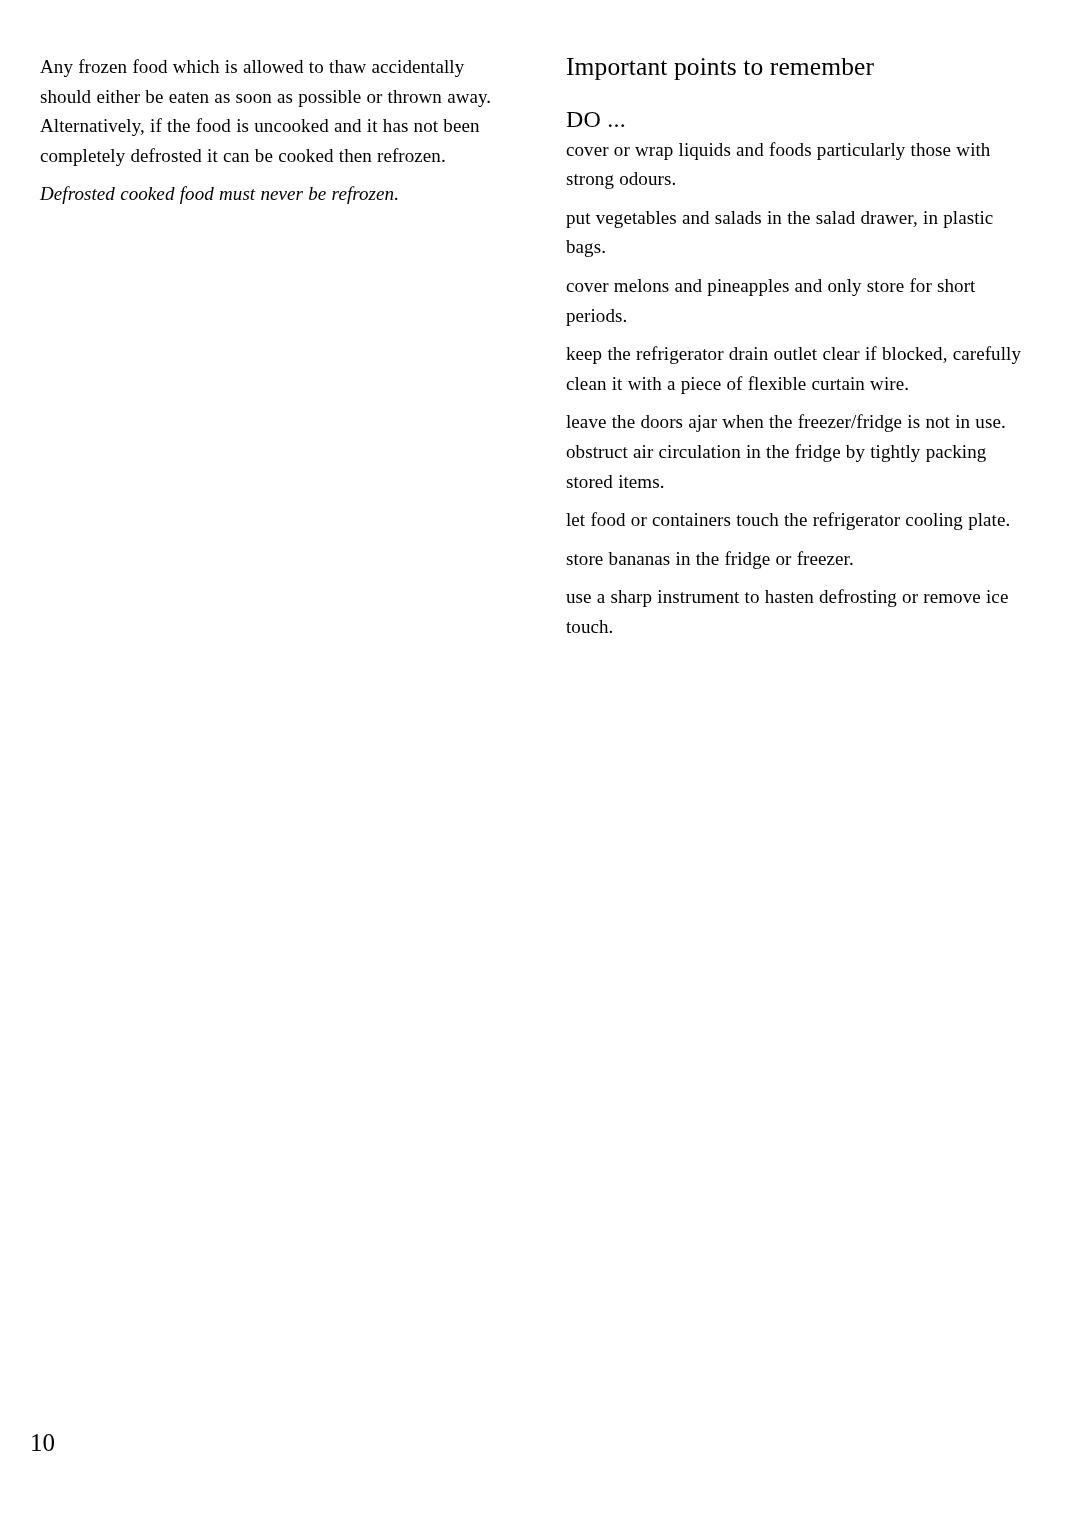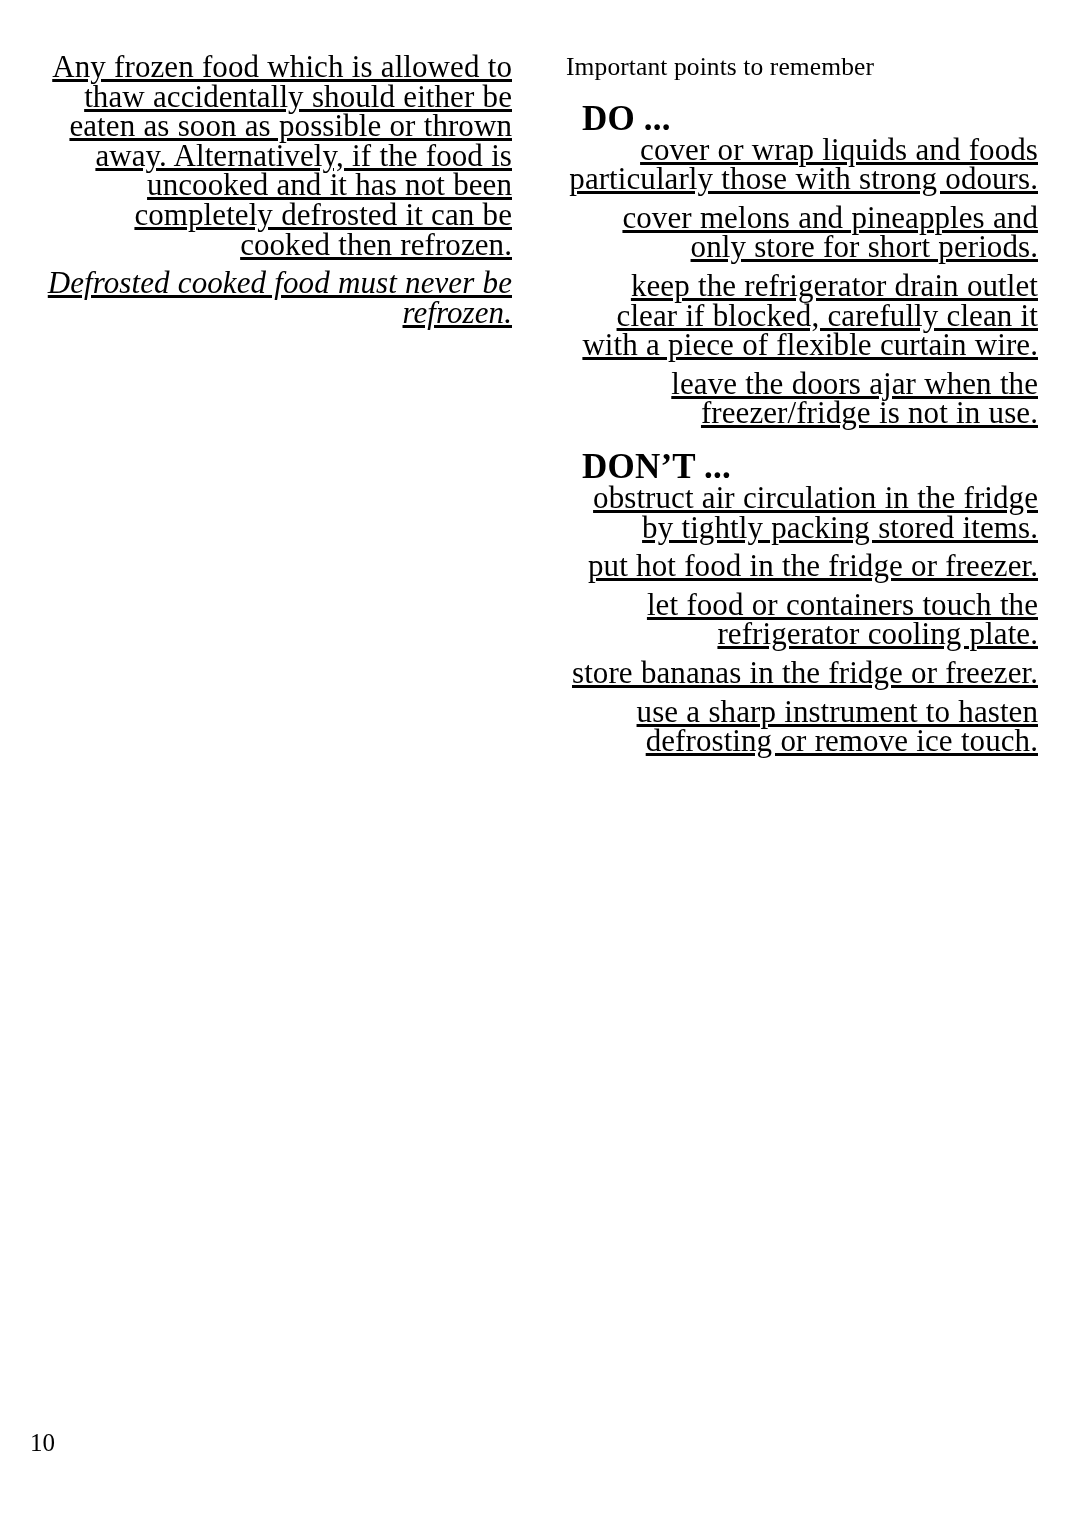--- a/index.html
+++ b/index.html
@@ -35,50 +35,49 @@
     flex: 0 0 auto;
   }
 
   .col-right {
     width: 472px;
     margin-left: 54px;
     flex: 0 0 auto;
   }
 
   .para {
-    font-size: 31px;
+    font-size: 19px;
     line-height: 29.6px;
     margin: 0 0 9px 0;
-    text-align: right;
+    text-align: left;
     letter-spacing: 0.08px;
     word-spacing: 0.4px;
-    text-decoration: underline;
   }
 
   .para.italic {
     font-style: italic;
   }
 
   .para.tight {
     margin-bottom: 0;
   }
 
   .heading {
     font-size: 25.5px;
     line-height: 29.6px;
     font-weight: normal;
     margin: 0 0 22px 0;
     letter-spacing: 0.1px;
   }
 
   .subheading {
-    font-size: 35px;
+    font-size: 24px;
     line-height: 30px;
-    font-weight: bold;
-    margin: 0 0 1px 16px;
+    font-weight: normal;
+    margin: 0 0 1px 0;
     letter-spacing: 0.2px;
   }
 
   .subheading.spaced-above {
     margin-top: 24px;
   }
 
   .page-number {
     position: absolute;
     left: 30px;
@@ -99,28 +98,27 @@
       <p class="para italic">Defrosted cooked food must never be refrozen.</p>
     </div>
 
     <div class="col-right">
 
       <p class="heading">Important points to remember</p>
 
       <p class="subheading">DO ...</p>
 
       <p class="para">cover or wrap liquids and foods particularly those with strong odours.</p>
+      <p class="para">put vegetables and salads in the salad drawer, in plastic bags.</p>
       <p class="para">cover melons and pineapples and only store for short periods.</p>
       <p class="para">keep the refrigerator drain outlet clear if blocked, carefully clean it with a piece of flexible curtain wire.</p>
       <p class="para tight">leave the doors ajar when the freezer/fridge is not in use.</p>
 
-      <p class="subheading spaced-above">DON’T ...</p>
 
       <p class="para">obstruct air circulation in the fridge by tightly packing stored items.</p>
-      <p class="para">put hot food in the fridge or freezer.</p>
       <p class="para">let food or containers touch the refrigerator cooling plate.</p>
       <p class="para">store bananas in the fridge or freezer.</p>
       <p class="para tight">use a sharp instrument to hasten defrosting or remove ice touch.</p>
 
     </div>
 
   </div>
 
   <div class="page-number">10</div>
 

